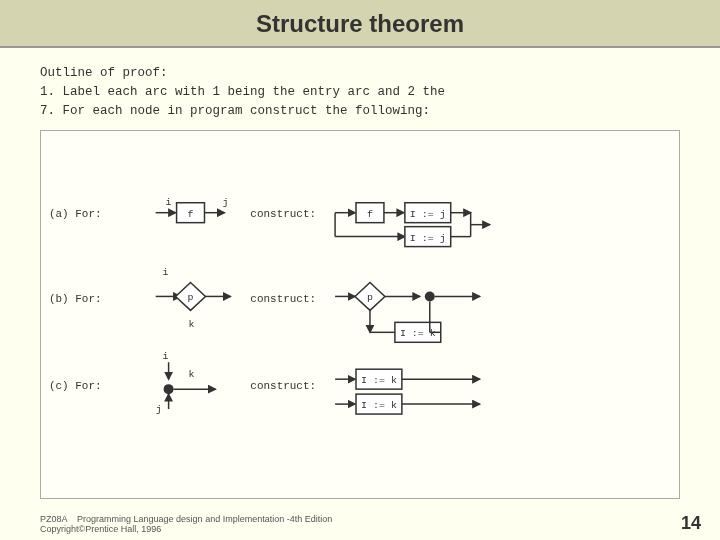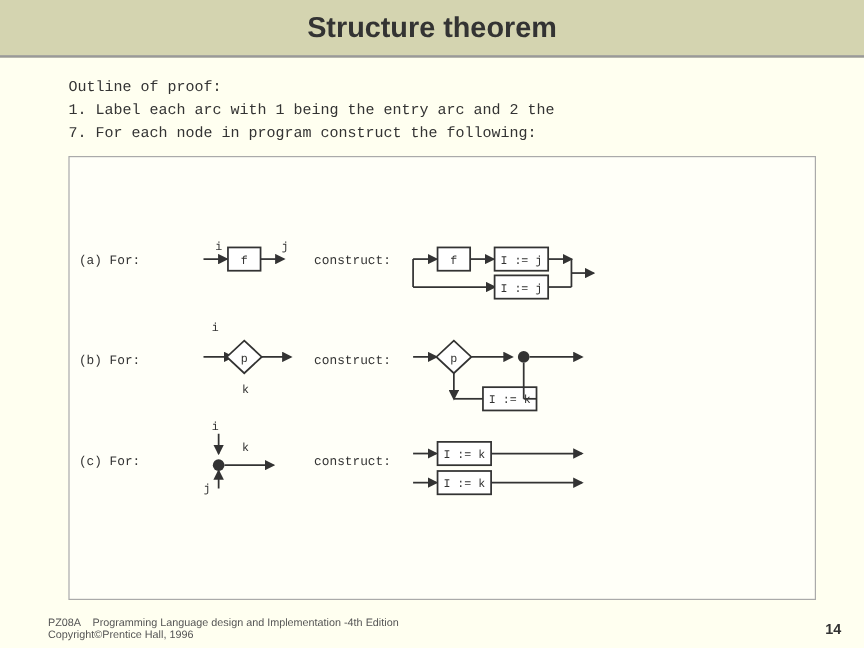--- a/index.html
+++ b/index.html
@@ -28,21 +28,20 @@
       font-family: Arial, sans-serif;
       font-size: 24px;
       font-weight: bold;
       color: #333;
     }
     .content {
       padding: 16px 40px 4px 40px;
       flex: 1;
       display: flex;
       flex-direction: column;
-      margin-left: 17px;
     }
     .outline-text {
       font-family: 'Courier New', Courier, monospace;
       font-size: 12.5px;
       color: #333;
       line-height: 1.5;
       margin-bottom: 10px;
     }
     .diagram-area {
       border: 1px solid #aaa;
@@ -59,21 +58,21 @@
     .footer {
       display: flex;
       justify-content: space-between;
       align-items: center;
       padding: 4px 19px 6px 40px;
       font-family: Arial, sans-serif;
       font-size: 9px;
       color: #555;
     }
     .footer-right {
-      font-size: 12px;
+      font-size: 18px;
       font-weight: bold;
       color: #333;
     }
   </style>
 </head>
 <body>
 
 <div class="slide">
   <div class="title-bar">
     <span class="title-text">Structure theorem</span>

